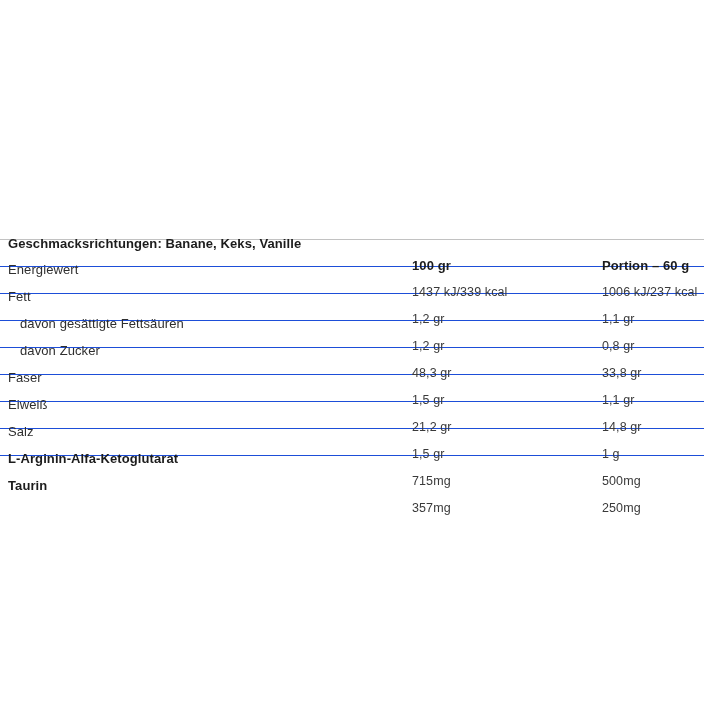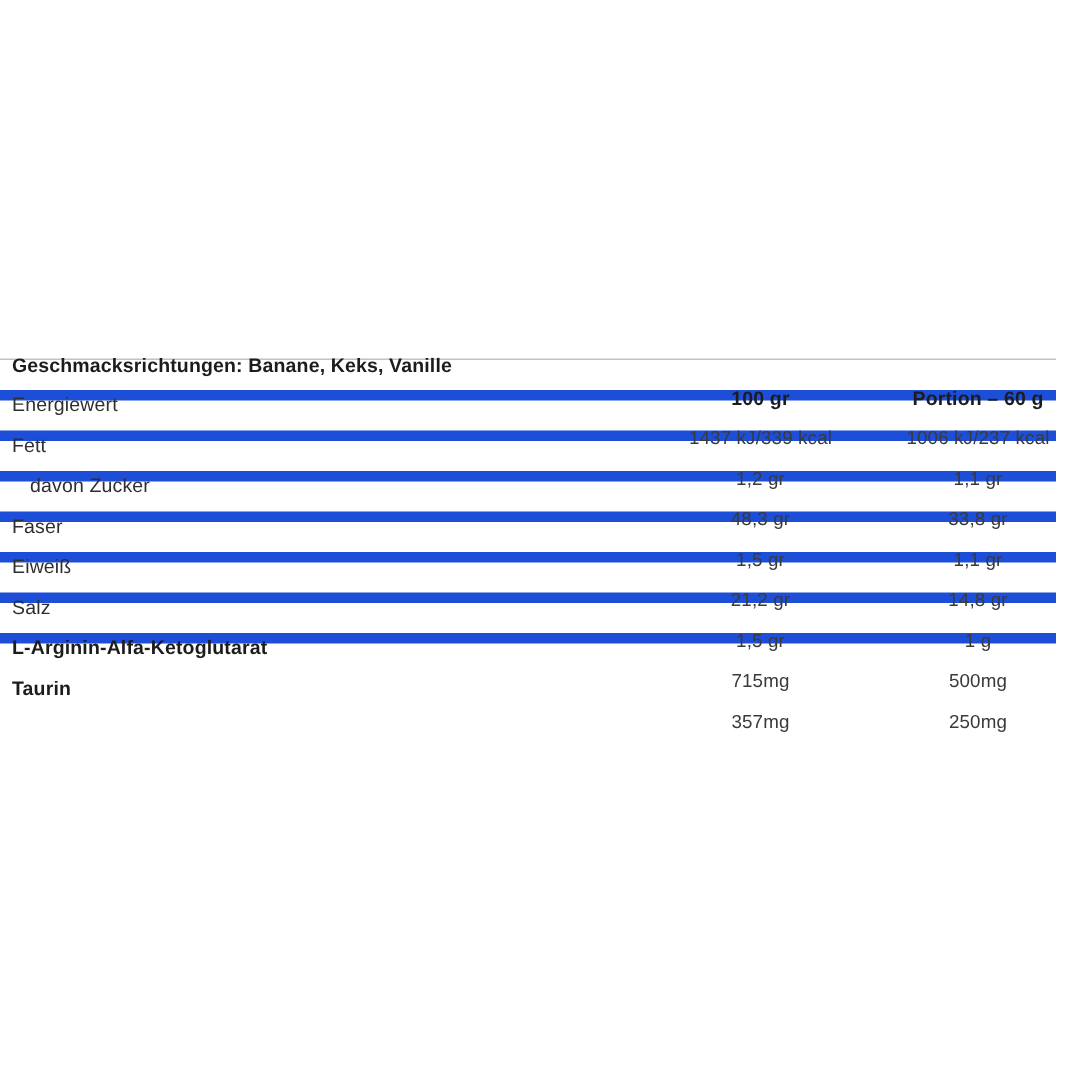--- a/index.html
+++ b/index.html
@@ -24,39 +24,38 @@
     color: #2f2f2f;
   }
   .t-row {
     display: grid;
     grid-template-columns: 1fr 190px 100px;
     align-items: center;
     height: 27px;
     box-sizing: border-box;
     padding-left: 8px;
     padding-right: 2px;
-    border-bottom: 7px solid #1d4ed8;
+    border-bottom: 1px solid #1d4ed8;
     font-size: 13px;
     letter-spacing: 0.1px;
   }
   .t-row.header {
     border-bottom: 1px solid #c2c2c2;
     font-weight: bold;
     color: #1c1c1c;
   }
   .t-row.header .val { font-size: 13px; font-weight: bold; color: #1c1c1c; }
   .t-row.bold { font-weight: bold; color: #1c1c1c; }
   .t-row.last { border-bottom: none; }
   .label { 
     white-space: nowrap; 
     overflow: hidden;
   }
   .t-row.indent .label { padding-left: 12px; }
   .val {
-    text-align: center;
     font-size: 12.5px;
     font-weight: normal;
     color: #3a3a3a;
     white-space: nowrap;
     margin-top: 45px;
   }
   .t-row.bold .val { color: #3a3a3a; }
 </style>
 </head>
 <body>
@@ -75,20 +74,25 @@
       <span class="val">1437 kJ/339 kcal</span>
       <span class="val">1006 kJ/237 kcal</span>
     </div>
 
     <div class="t-row">
       <span class="label">Fett</span>
       <span class="val">1,2 gr</span>
       <span class="val">1,1 gr</span>
     </div>
 
+    <div class="t-row indent">
+      <span class="label">davon gesättigte Fettsäuren</span>
+      <span class="val">1,2 gr</span>
+      <span class="val">0,8 gr</span>
+    </div>
 
 
     <div class="t-row indent">
       <span class="label">davon Zucker</span>
       <span class="val">48,3 gr</span>
       <span class="val">33,8 gr</span>
     </div>
 
     <div class="t-row">
       <span class="label">Faser</span>

